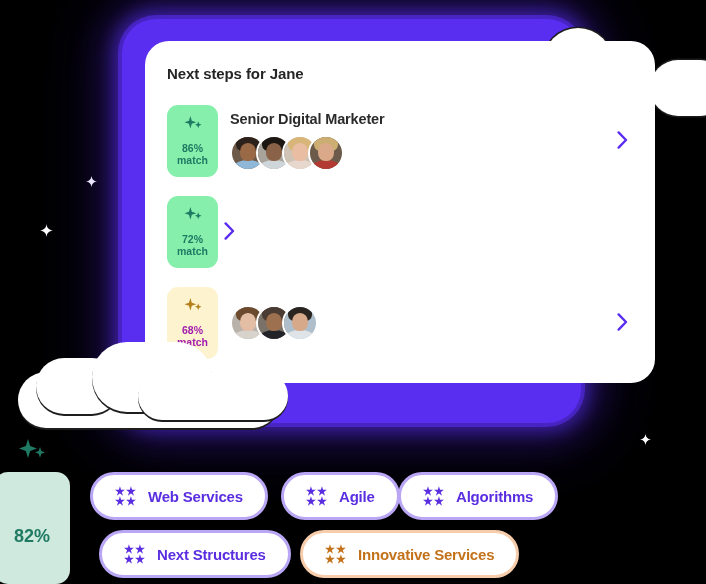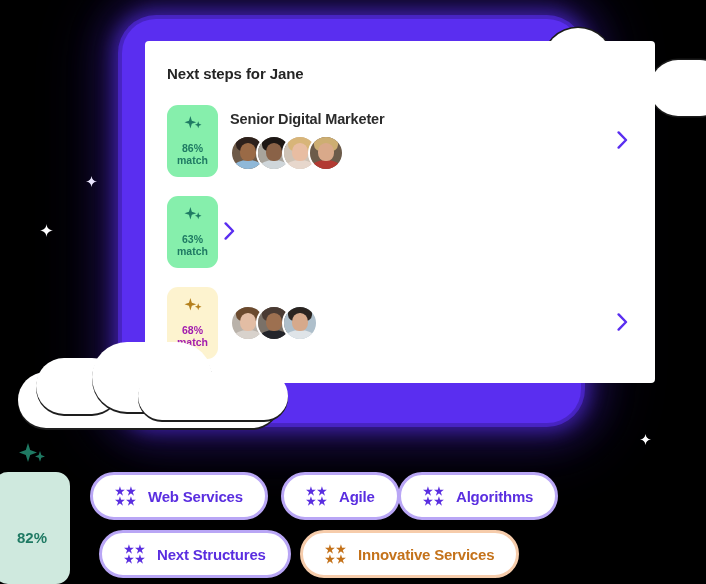--- a/index.html
+++ b/index.html
@@ -89,21 +89,21 @@
   #cb-flat   { left: 120px;top: 32px; width: 150px; height: 48px; border-radius: 0 8px 8px 0; box-shadow:none;}
 
   
   #card {
     position: absolute;
     left: 145px;
     top: 41px;
     width: 510px;
     height: 342px;
     background: #ffffff;
-    border-radius: 4px;
+    border-radius: 24px;
   }
 
   #card-title {
     position: absolute;
     left: 22px;
     top: 24px;
     font-size: 15px;
     font-weight: bold;
     color: #252525;
     letter-spacing: -.1px;
@@ -228,21 +228,21 @@
     height: 112px;
     border-radius: 14px;
     background: #cfe9de;
     color: #1f7a63;
     display: flex;
     flex-direction: column;
     align-items: center;
     justify-content: center;
   }
   #badge-82 .b82-spark { margin-bottom: 9px; }
-  #badge-82 .b82-pct, #badge-82 .b82-word { font-size: 15px; font-weight: bold; line-height: 1.25; margin-top: 47px; }
+  #badge-82 .b82-pct, #badge-82 .b82-word { font-size: 18px; font-weight: bold; line-height: 1.25; margin-top: 47px; }
 </style>
 </head>
 <body>
 
 <div id="stage">
 
   <div id="sparkle-layer">
       <div class="sparkle" style="left: 86px; top: 174px;"><svg width="11" height="11" viewBox="0 0 20 20" aria-hidden="true">
           <path d="M10 0 C10.8 6.2 13.8 9.2 20 10 C13.8 10.8 10.8 13.8 10 20 C9.2 13.8 6.2 10.8 0 10 C6.2 9.2 9.2 6.2 10 0 Z" fill="#ffffff"></path>
         </svg></div>
@@ -303,21 +303,21 @@
           <div class="chevron"><svg width="11" height="18" viewBox="0 0 11 18" aria-hidden="true">
               <path d="M1.6 1.4 L9 9 L1.6 16.6" fill="none" stroke="#5a2ef0" stroke-width="2.4" stroke-linecap="round" stroke-linejoin="round"></path>
             </svg></div>
         </div>
         <div class="job-row" id="job-row-1">
           <div class="match-badge green">
             <span class="badge-spark"><svg width="20" height="17" viewBox="0 0 30 26" aria-hidden="true">
                 <path d="M11 0 L13.2 7.1 L20 9.5 L13.2 11.9 L11 19 L8.8 11.9 L2 9.5 L8.8 7.1 Z" fill="#1f7a63"></path>
                 <path d="M23 8 L24.3 12 L28 13.4 L24.3 14.8 L23 18.8 L21.7 14.8 L18 13.4 L21.7 12 Z" fill="#1f7a63"></path>
               </svg></span>
-            <span class="badge-pct">63%</span>
+            <span class="badge-pct">72%</span>
             <span class="badge-word">match</span>
           </div>
           <div class="chevron"><svg width="11" height="18" viewBox="0 0 11 18" aria-hidden="true">
               <path d="M1.6 1.4 L9 9 L1.6 16.6" fill="none" stroke="#5a2ef0" stroke-width="2.4" stroke-linecap="round" stroke-linejoin="round"></path>
             </svg></div>
         </div>
         <div class="job-row" id="job-row-2">
           <div class="match-badge yellow">
             <span class="badge-spark"><svg width="20" height="17" viewBox="0 0 30 26" aria-hidden="true">
                 <path d="M11 0 L13.2 7.1 L20 9.5 L13.2 11.9 L11 19 L8.8 11.9 L2 9.5 L8.8 7.1 Z" fill="#b5801c"></path>

